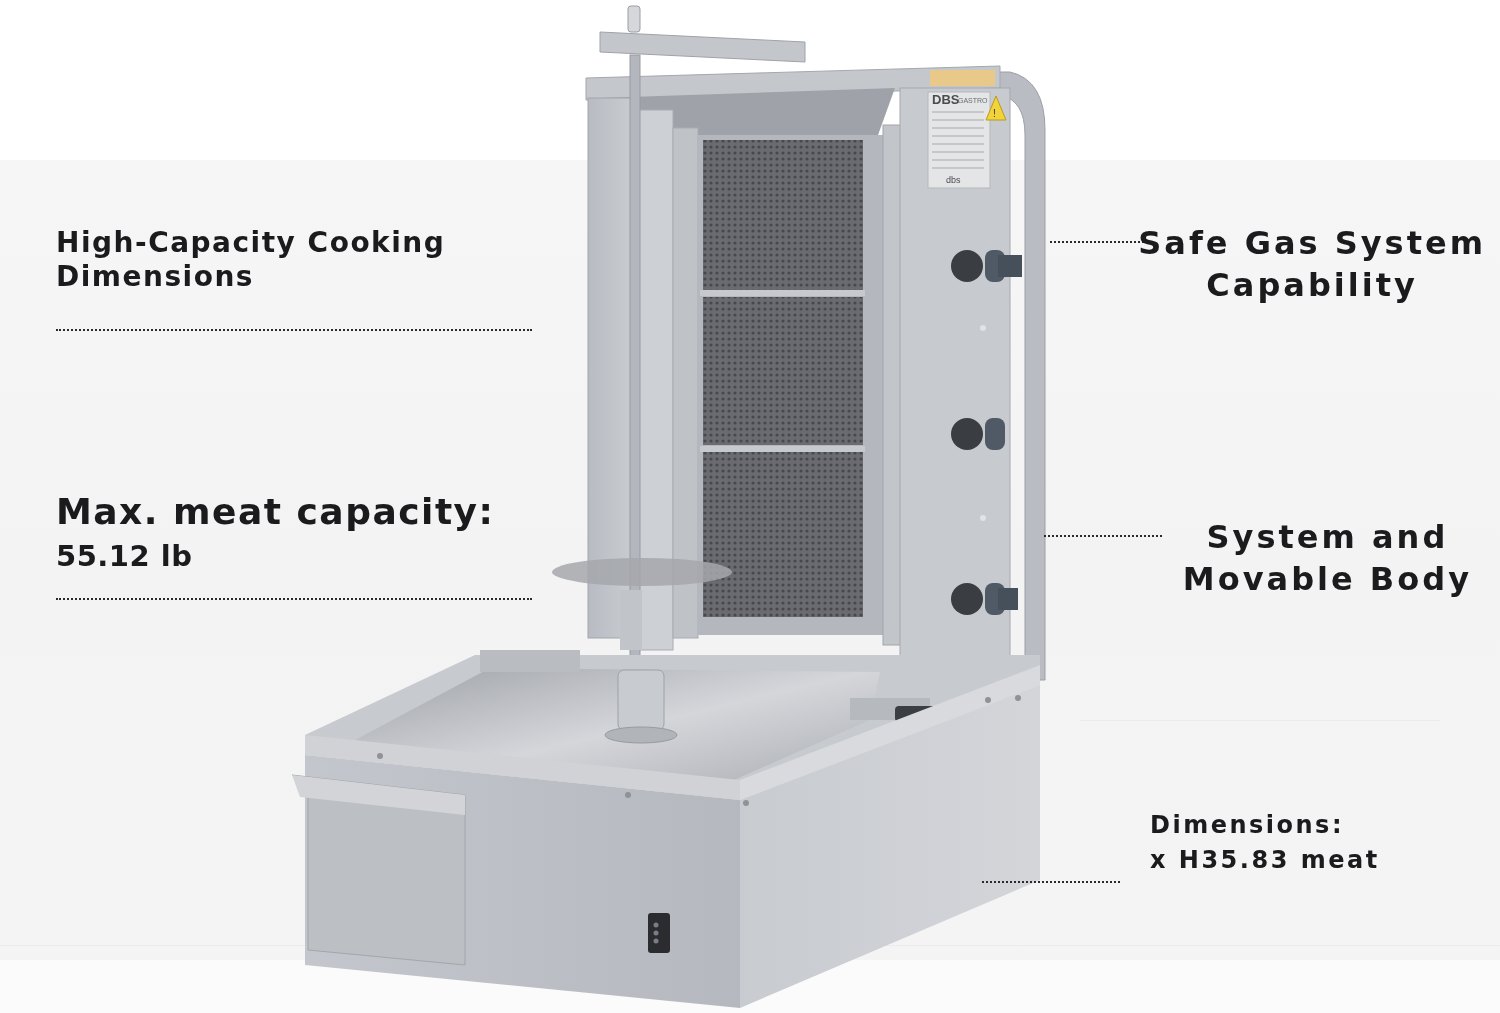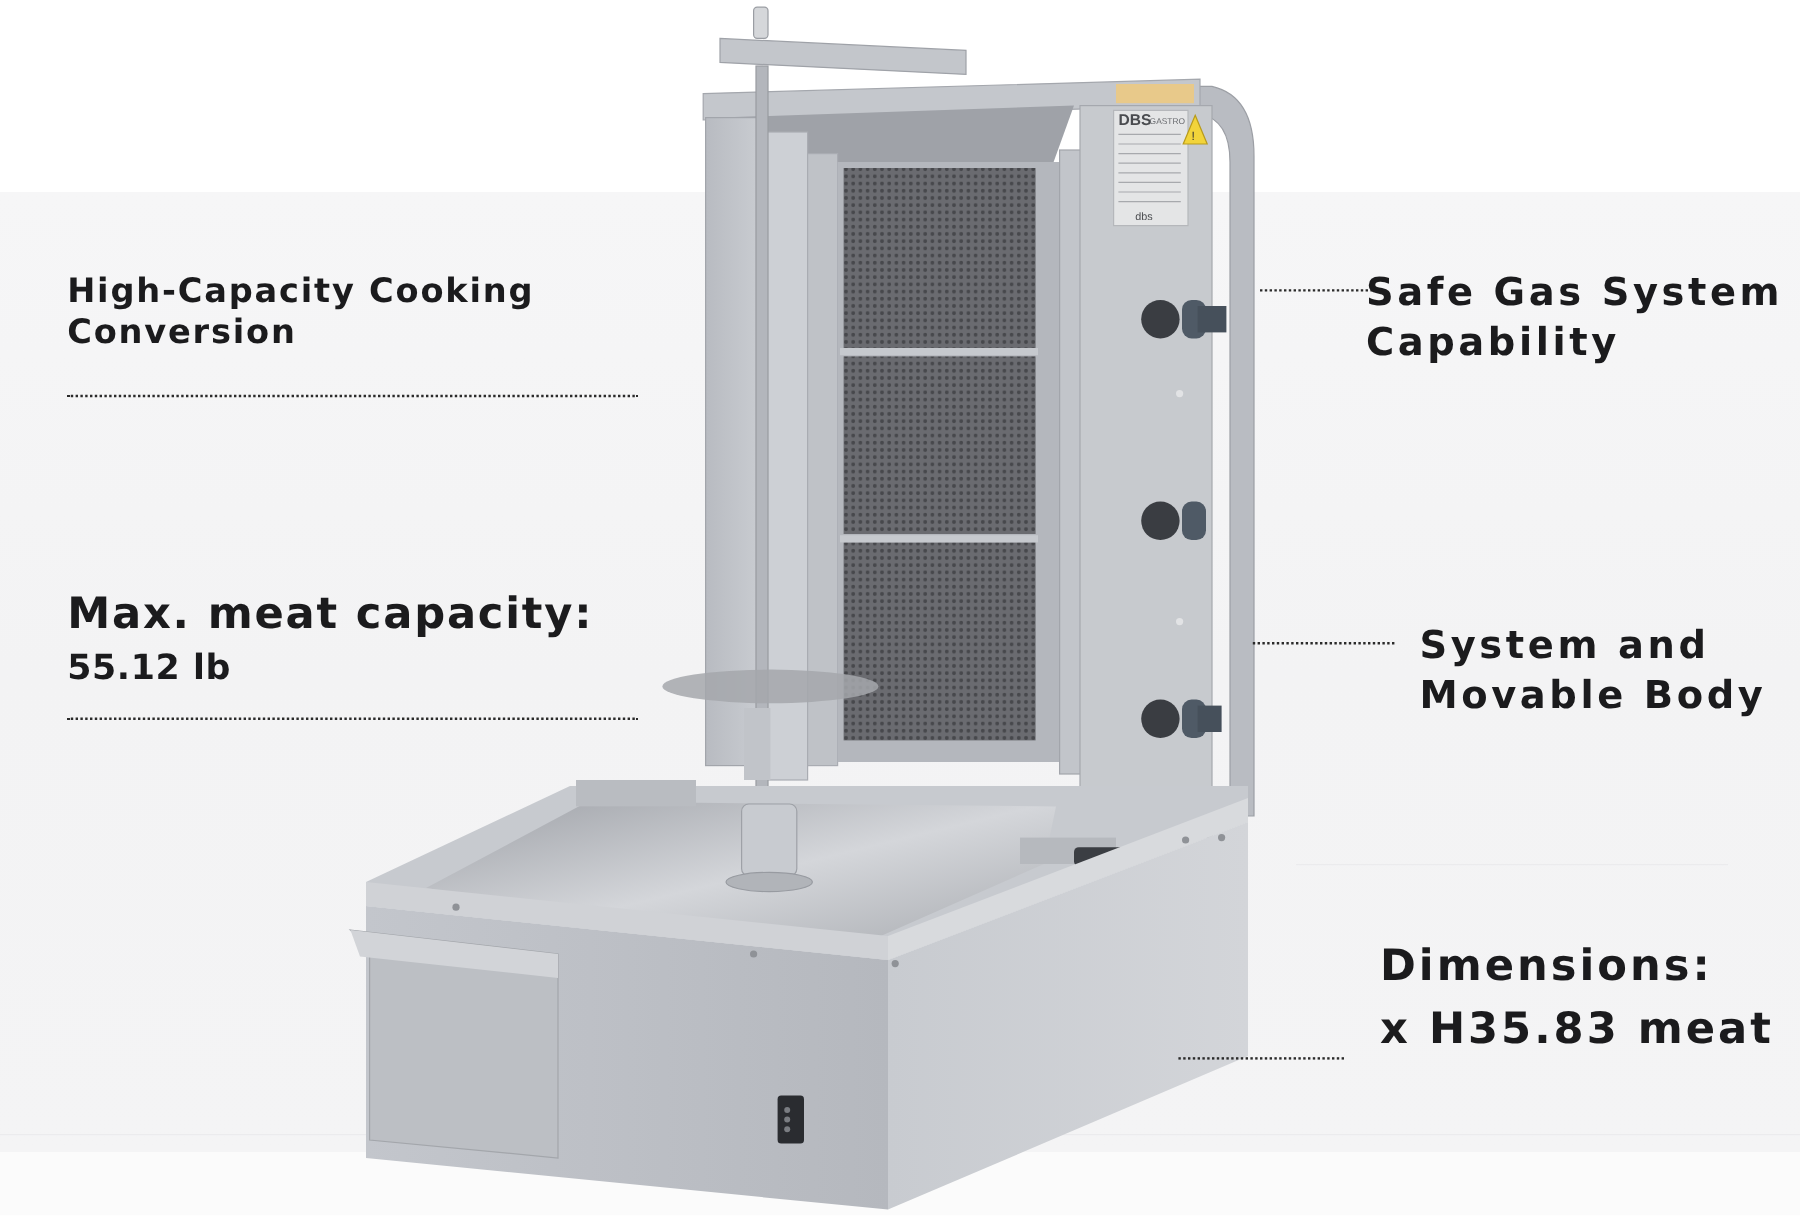--- a/index.html
+++ b/index.html
@@ -4,21 +4,21 @@
 <style>
   html,body{margin:0;padding:0;}
   body{width:1500px;height:1013px;position:relative;overflow:hidden;background:#ffffff;font-family:"DejaVu Sans","Liberation Sans",sans-serif;}
   .bg-top{position:absolute;left:0;top:0;width:1500px;height:160px;background:#ffffff;}
   .bg-band{position:absolute;left:0;top:160px;width:1500px;height:800px;background:linear-gradient(180deg,#f6f6f7 0%,#f3f3f4 50%,#f4f4f5 100%);}
   .bg-bottom{position:absolute;left:0;top:960px;width:1500px;height:53px;background:#fbfbfb;}
   .tile-line{position:absolute;background:#ebebed;}
   .callout{position:absolute;color:#1b1b1d;font-weight:bold;letter-spacing:1.5px;line-height:1.22;}
   .callout .line{display:block;white-space:nowrap;}
   .left{text-align:left;}
-  .right{text-align:left;}
+  .right{text-align:center;}
   .dots{position:absolute;height:0;border-top:2px dotted #2a2a2a;}
   
   .machine{position:absolute;left:0;top:0;width:1500px;height:1013px;}
 </style>
 </head>
 <body>
 
 <div class="bg-top"></div>
 <div class="bg-band"></div>
 <div class="bg-bottom"></div>
@@ -130,21 +130,21 @@
   <circle cx="1018" cy="698" r="3" fill="#8f9297"></circle>
 
   <rect x="648" y="913" width="22" height="40" rx="3" fill="#2a2c30"></rect>
   <circle cx="656" cy="925" r="2.5" fill="#7a7d82"></circle>
   <circle cx="656" cy="933" r="2.5" fill="#7a7d82"></circle>
   <circle cx="656" cy="941" r="2.5" fill="#7a7d82"></circle>
 </svg>
 
 <div class="callout left" style="left:56px;top:226px;font-size:28px;">
   <span class="line">High-Capacity Cooking</span>
-  <span class="line">Conversion</span>
+  <span class="line">Dimensions</span>
 </div>
 <div class="dots" style="left:56px;top:329px;width:476px;"></div>
 
 <div class="callout left" style="left:56px;top:484px;font-size:36px;line-height:1.55;">
   <span class="line">Max. meat capacity:</span>
   <span class="line" style="font-size:29px;letter-spacing:0.5px;line-height:1.15;">55.12 lb</span>
 </div>
 <div class="dots" style="left:56px;top:598px;width:476px;"></div>
 
 <div class="dots" style="left:1050px;top:241px;width:98px;"></div>
@@ -153,16 +153,16 @@
   <span class="line">Capability</span>
 </div>
 
 <div class="dots" style="left:1044px;top:535px;width:118px;"></div>
 <div class="callout right" style="right:28px;top:516px;font-size:32px;letter-spacing:3px;line-height:1.32;">
   <span class="line">System and</span>
   <span class="line">Movable Body</span>
 </div>
 
 <div class="dots" style="left:982px;top:881px;width:138px;"></div>
-<div class="callout left" style="left:1150px;top:780px;font-size:36px;letter-spacing:2.5px;line-height:1.45;">
+<div class="callout left" style="left:1150px;top:808px;font-size:24px;letter-spacing:2.5px;line-height:1.45;">
   <span class="line">Dimensions:</span>
   <span class="line">x H35.83 meat</span>
 </div>
 
 </body></html>

